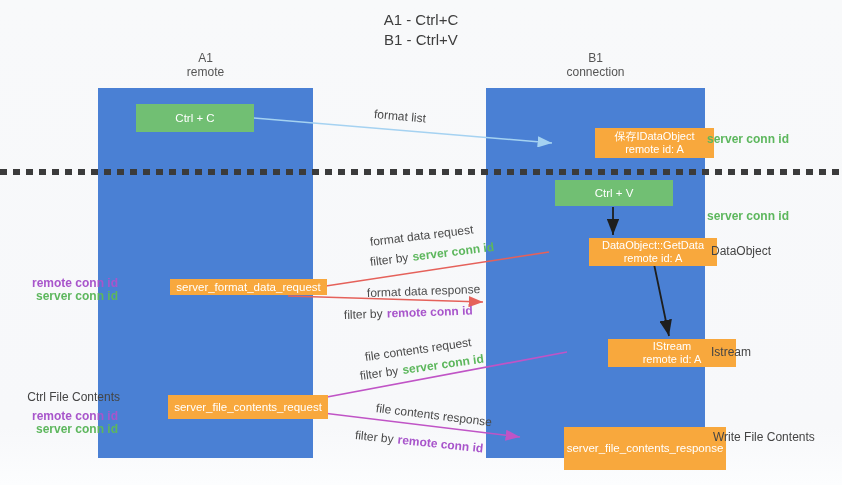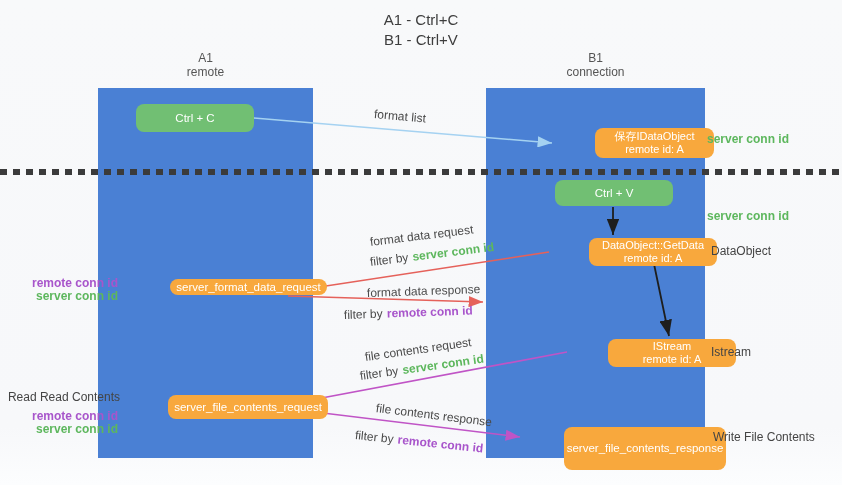--- a/index.html
+++ b/index.html
@@ -25,21 +25,21 @@
     top:88px;height:370px;background:#4a80d4;
   }
   .dotted{
     left:0;top:169px;width:842px;height:6px;
     background:repeating-linear-gradient(to right,#3b3b3b 0 7px,transparent 7px 13px);
     z-index:3;
   }
   svg.arrows{left:0;top:0;z-index:4;}
   .node{
     z-index:5;display:flex;flex-direction:column;align-items:center;justify-content:center;
-    color:#fff;font-size:11.5px;line-height:13px;text-align:center;border-radius:8px;
+    color:#fff;font-size:11.5px;line-height:13px;text-align:center;
   }
   .node.green{background:#71bf73;}
   .node.orange{background:#f8a83d;margin-left:40px;}
   .lbl{
     z-index:6;font-size:12px;line-height:13px;color:#4a4a4a;white-space:nowrap;
     transform-origin:0 50%;
   }
   .lbl .kw{font-weight:700;margin-left:0.35em;}
   .green-t{color:#5db75d;font-weight:700;}
   .purple-t{color:#a855cb;font-weight:700;}
@@ -153,17 +153,17 @@
   </div>
 
   <div class="abs lbl green-t" style="left:707px;top:133px;">server conn id</div>
   <div class="abs lbl green-t" style="left:707px;top:210px;">server conn id</div>
   <div class="abs lbl dark-t" style="left:711px;top:245px;">DataObject</div>
   <div class="abs lbl dark-t" style="left:711px;top:346px;">Istream</div>
   <div class="abs lbl dark-t" style="left:713px;top:431px;">Write File Contents</div>
 
   <div class="abs lbl left-col-lbl purple-t" style="top:277px;">remote conn id</div>
   <div class="abs lbl left-col-lbl green-t" style="top:290px;">server conn id</div>
-  <div class="abs lbl left-col-lbl dark-t" style="top:391px;width:120px;">Read Read Contents</div>
+  <div class="abs lbl left-col-lbl dark-t" style="top:391px;width:120px;">Ctrl File Contents</div>
   <div class="abs lbl left-col-lbl purple-t" style="top:410px;">remote conn id</div>
   <div class="abs lbl left-col-lbl green-t" style="top:423px;">server conn id</div>
 
 </div>
 
 </body></html>

